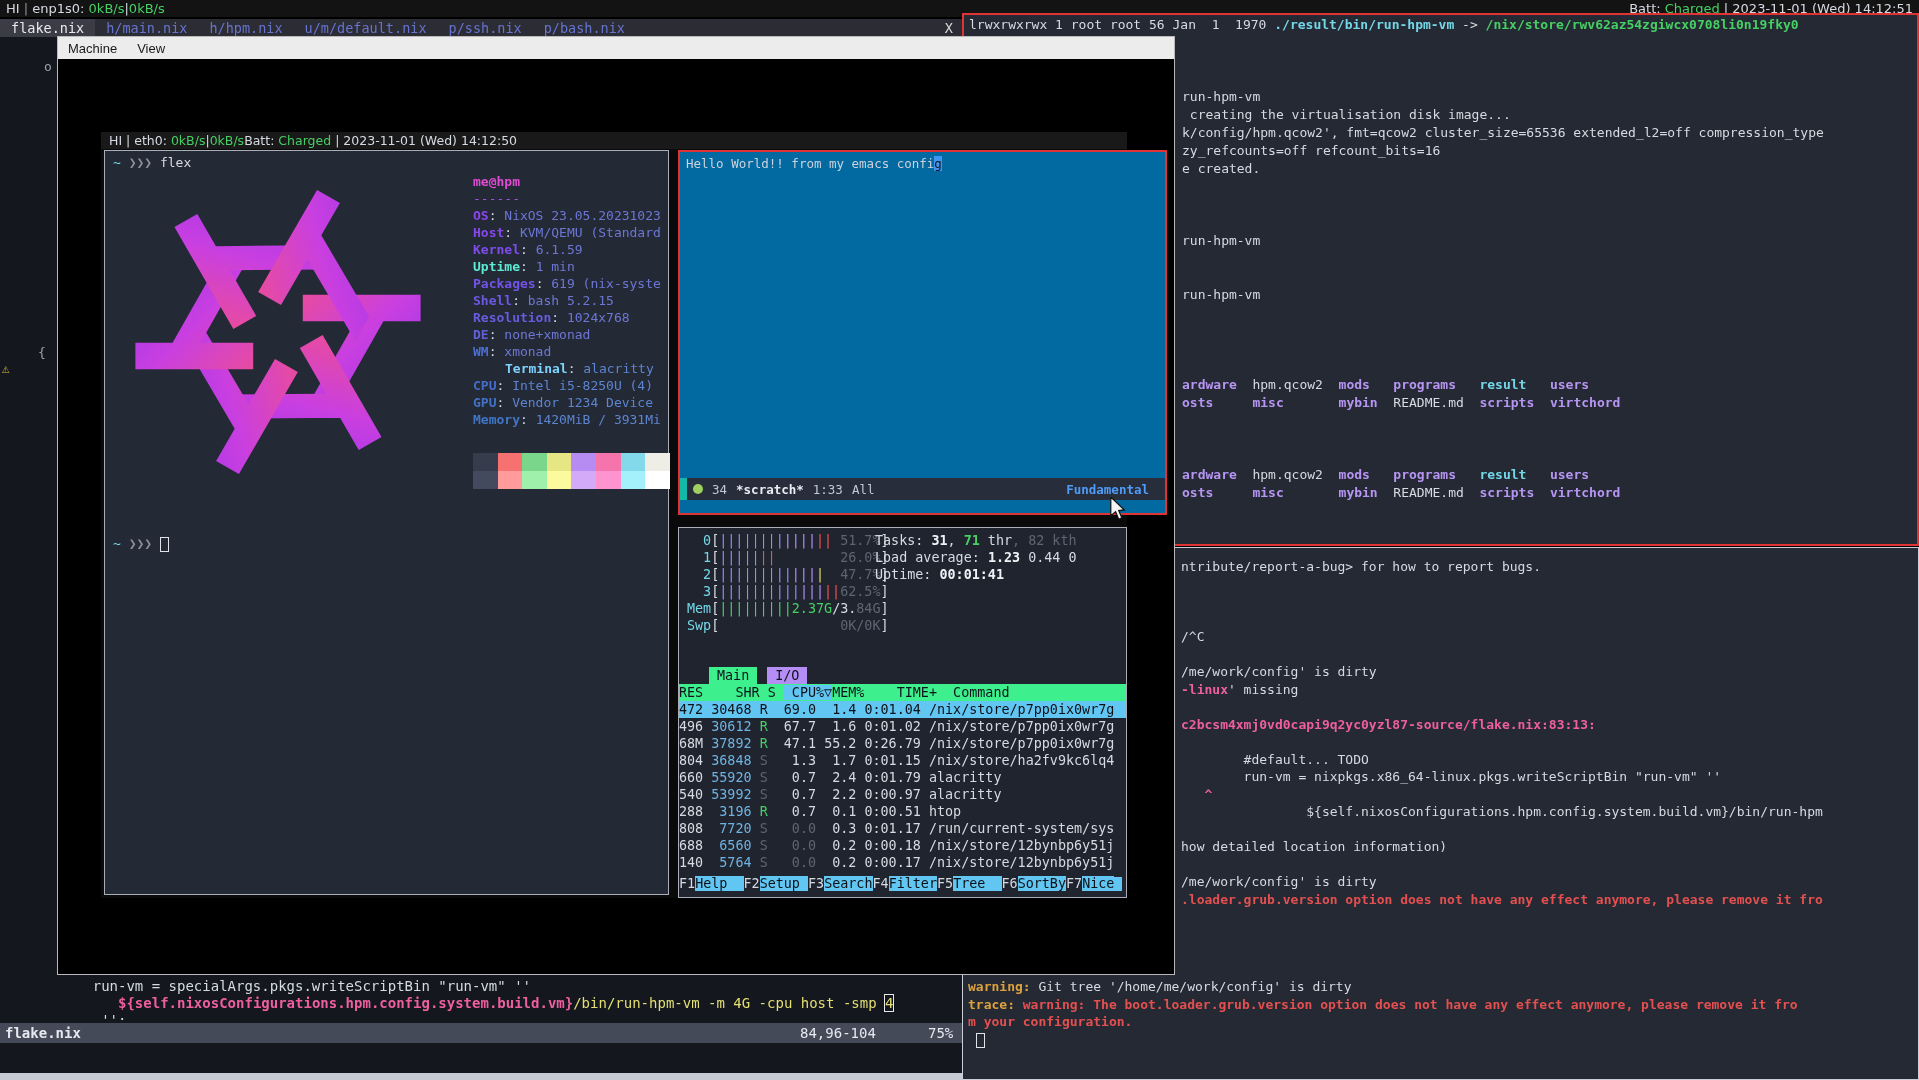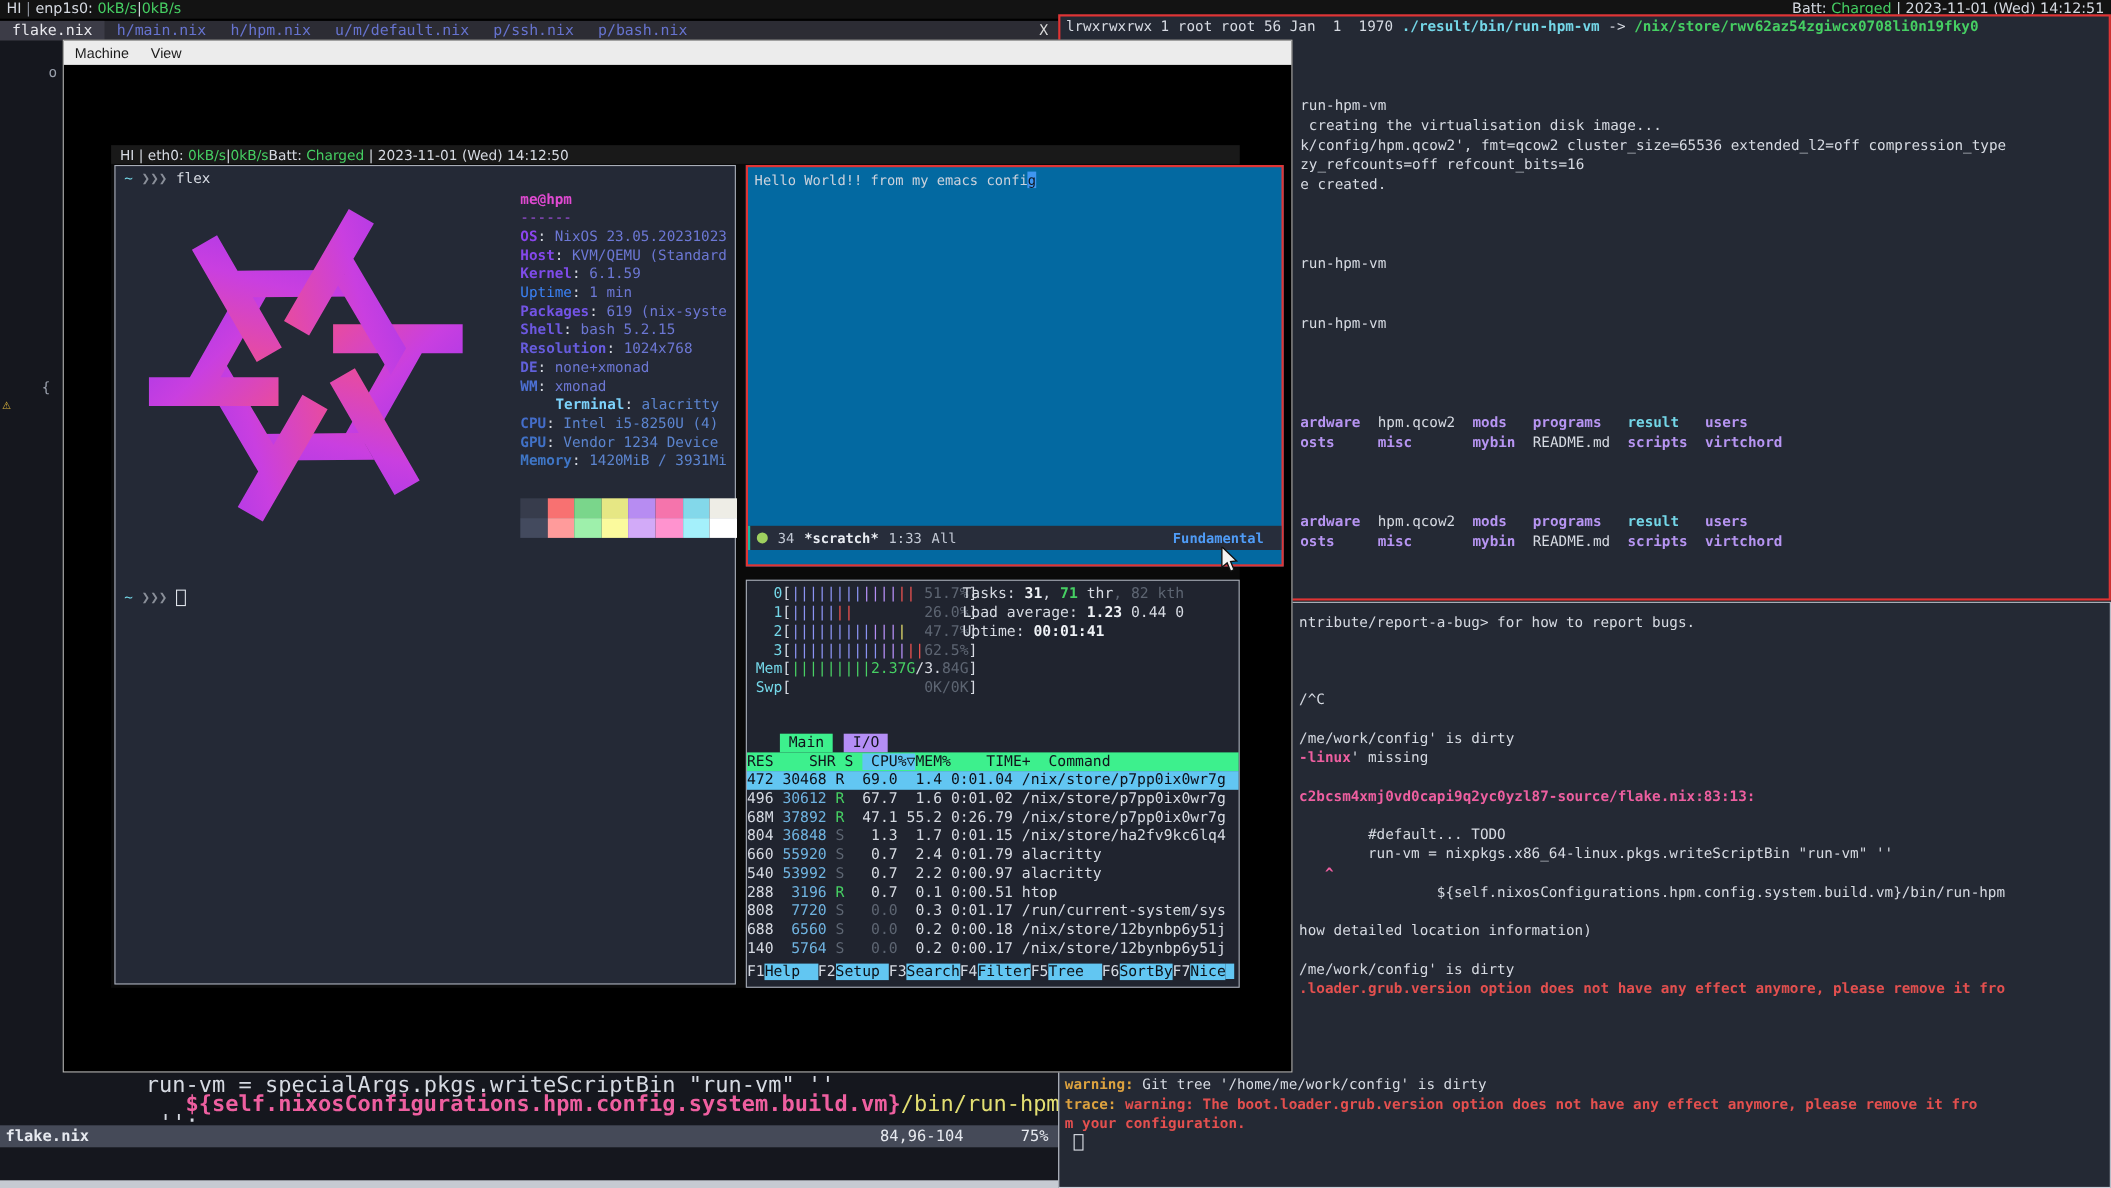--- a/index.html
+++ b/index.html
@@ -22,21 +22,21 @@
 
 .host-topbar{position:absolute;left:0;top:0;width:1919px;height:17px;background:#131313;display:flex;justify-content:space-between;align-items:center;padding:0 6px;font-family:"DejaVu Sans",sans-serif;font-size:13px}
 
 .tabbar{position:absolute;left:0;top:19px;width:962px;height:18px;background:#2c2c34;display:flex;align-items:center;font-size:13.5px}
 .tab{padding:0 11px;height:18px;line-height:18px;color:#6673cf}
 .tab.active{background:#3c3c47;color:#e9e9ee}
 .tab-close{margin-left:auto;color:#d9d9d9;padding:0 9px}
 
 .editor-layer{position:absolute;left:0;top:37px;width:962px;height:1043px;background:#15171e;z-index:1}
 .frag{position:absolute;color:#9aa0ac;font-size:13px}
-.code{position:absolute;left:0;top:941px;right:16px;font-size:20px;line-height:17px}
+.code{position:absolute;left:0;top:941px;right:16px;font-size:14px;line-height:17px}
 .ed-modeline{position:absolute;left:0;top:986px;width:962px;height:20px;background:#454a58;color:#e6e9ef;font-size:14px;display:flex;align-items:center}
 .ed-file{padding-left:5px;font-weight:bold}
 .ed-pos{position:absolute;left:800px}
 .ed-pct{position:absolute;left:928px}
 .bottom-strip{position:absolute;left:0;top:1036px;width:962px;height:7px;background:#c6cad2}
 
 .pane{position:absolute;left:962px;width:957px;background:#242934;z-index:1;overflow:hidden;font-size:13px}
 .pane-top{top:13px;height:533px;border:2px solid #e03434;line-height:18px}
 .pane-bottom{top:547px;height:533px;border:1px solid #c9ced8;line-height:17.5px}
 .pane-top .pc{padding:1px 0 0 5px}
@@ -55,21 +55,21 @@
 .nix-logo{position:absolute;left:8px;top:26px}
 .nf-info{position:absolute;left:368px;top:22px;line-height:17px}
 .nf-info .tl{height:17px}
 .palette{position:absolute;left:368px;top:302px}
 .prow{display:flex}
 .sw{width:24.6px;height:18px}
 
 .ve{position:absolute;left:577px;top:18px;width:489px;height:365px;background:#0369a1;border:2px solid #e03434;font-size:12.5px}
 .ve-text{padding:4px 6px;color:#ccd2dc;white-space:pre}
 .ve-cursor{background:#3f96f0;color:#10131a}
-.ve-modeline{position:absolute;left:0;right:0;bottom:13px;height:22px;background:#272d3b;border-left:2px solid #14b8a6;display:flex;align-items:center;gap:9px;padding:0 6px;color:#c2c8d4;font-size:12.5px}
+.ve-modeline{position:absolute;left:0;right:0;bottom:13px;height:22px;background:#272d3b;border-left:7px solid #14b8a6;display:flex;align-items:center;gap:9px;padding:0 6px;color:#c2c8d4;font-size:12.5px}
 .ml-dot{width:10px;height:10px;border-radius:50%;background:#9fd05f}
 .ml-buf{font-weight:bold;color:#e8ecf2}
 .ml-mode{margin-left:auto;color:#4f9cf7;font-weight:bold;margin-right:10px}
 
 .vh{position:absolute;left:577px;top:395px;width:449px;height:371px;background:#20242f;border:1px solid #a9aeb8;font-size:13.4px;line-height:17px}
 .vh .meters{position:absolute;left:8px;top:4px}
 .vh .hinfo{position:absolute;left:196px;top:4px}
 .htabs{position:absolute;left:30px;top:139px;display:flex;gap:10px}
 .htab{padding:0 8px;color:#10141c}
 .htab-main{background:#3df08d}
@@ -219,21 +219,21 @@
               <path d="M16 -24 L92 -24 L92 -7 L16 -7 Z M50 -7 L68 -7 L38 46 L20 46 Z" transform="rotate(240)"></path>
               <path d="M16 -24 L92 -24 L92 -7 L16 -7 Z M50 -7 L68 -7 L38 46 L20 46 Z" transform="rotate(300)"></path>
             </g>
         </svg>
         <div class="nf-info" id="nf-info">
             <div class="tl"><span style="color: rgb(225, 74, 210); font-weight: bold;">me@hpm</span></div>
             <div class="tl"><span style="color: rgb(160, 80, 224);">------</span></div>
             <div class="tl"><span style="color: rgb(139, 69, 238); font-weight: bold;">OS</span><span class="c-fg">: </span><span style="color: rgb(108, 119, 212);">NixOS 23.05.20231023</span></div>
             <div class="tl"><span style="color: rgb(133, 72, 236); font-weight: bold;">Host</span><span class="c-fg">: </span><span style="color: rgb(108, 119, 212);">KVM/QEMU (Standard</span></div>
             <div class="tl"><span style="color: rgb(127, 76, 234); font-weight: bold;">Kernel</span><span class="c-fg">: </span><span style="color: rgb(108, 119, 212);">6.1.59</span></div>
-            <div class="tl"><span style="color: #3b82f6; font-weight: normal; margin-top: 20px;">Uptime</span><span class="c-fg">: </span><span style="color: rgb(108, 119, 212);">1 min</span></div>
+            <div class="tl"><span style="color: #5eead4; font-weight: bold; margin-top: 20px;">Uptime</span><span class="c-fg">: </span><span style="color: rgb(108, 119, 212);">1 min</span></div>
             <div class="tl"><span style="color: rgb(115, 84, 230); font-weight: bold;">Packages</span><span class="c-fg">: </span><span style="color: rgb(108, 119, 212);">619 (nix-syste</span></div>
             <div class="tl"><span style="color: rgb(109, 88, 226); font-weight: bold;">Shell</span><span class="c-fg">: </span><span style="color: rgb(108, 119, 212);">bash 5.2.15</span></div>
             <div class="tl"><span style="color: rgb(103, 92, 222); font-weight: bold;">Resolution</span><span class="c-fg">: </span><span style="color: rgb(108, 119, 212);">1024x768</span></div>
             <div class="tl"><span style="color: rgb(97, 96, 218); font-weight: bold;">DE</span><span class="c-fg">: </span><span style="color: rgb(108, 119, 212);">none+xmonad</span></div>
             <div class="tl"><span style="color: rgb(76, 111, 210); font-weight: bold;">WM</span><span class="c-fg">: </span><span style="color: rgb(108, 119, 212);">xmonad</span></div>
             <div class="tl"><span style="color: #7dd3fc; font-weight: bold; margin-left: 32px;">Terminal</span><span class="c-fg">: </span><span style="color: rgb(92, 133, 208);">alacritty</span></div>
             <div class="tl"><span style="color: rgb(68, 109, 202); font-weight: bold;">CPU</span><span class="c-fg">: </span><span style="color: rgb(92, 133, 208);">Intel i5-8250U (4)</span></div>
             <div class="tl"><span style="color: rgb(65, 114, 200); font-weight: bold;">GPU</span><span class="c-fg">: </span><span style="color: rgb(92, 133, 208);">Vendor 1234 Device</span></div>
             <div class="tl"><span style="color: rgb(63, 118, 198); font-weight: bold;">Memory</span><span class="c-fg">: </span><span style="color: rgb(92, 133, 208);">1420MiB / 3931Mi</span></div>
           </div>

